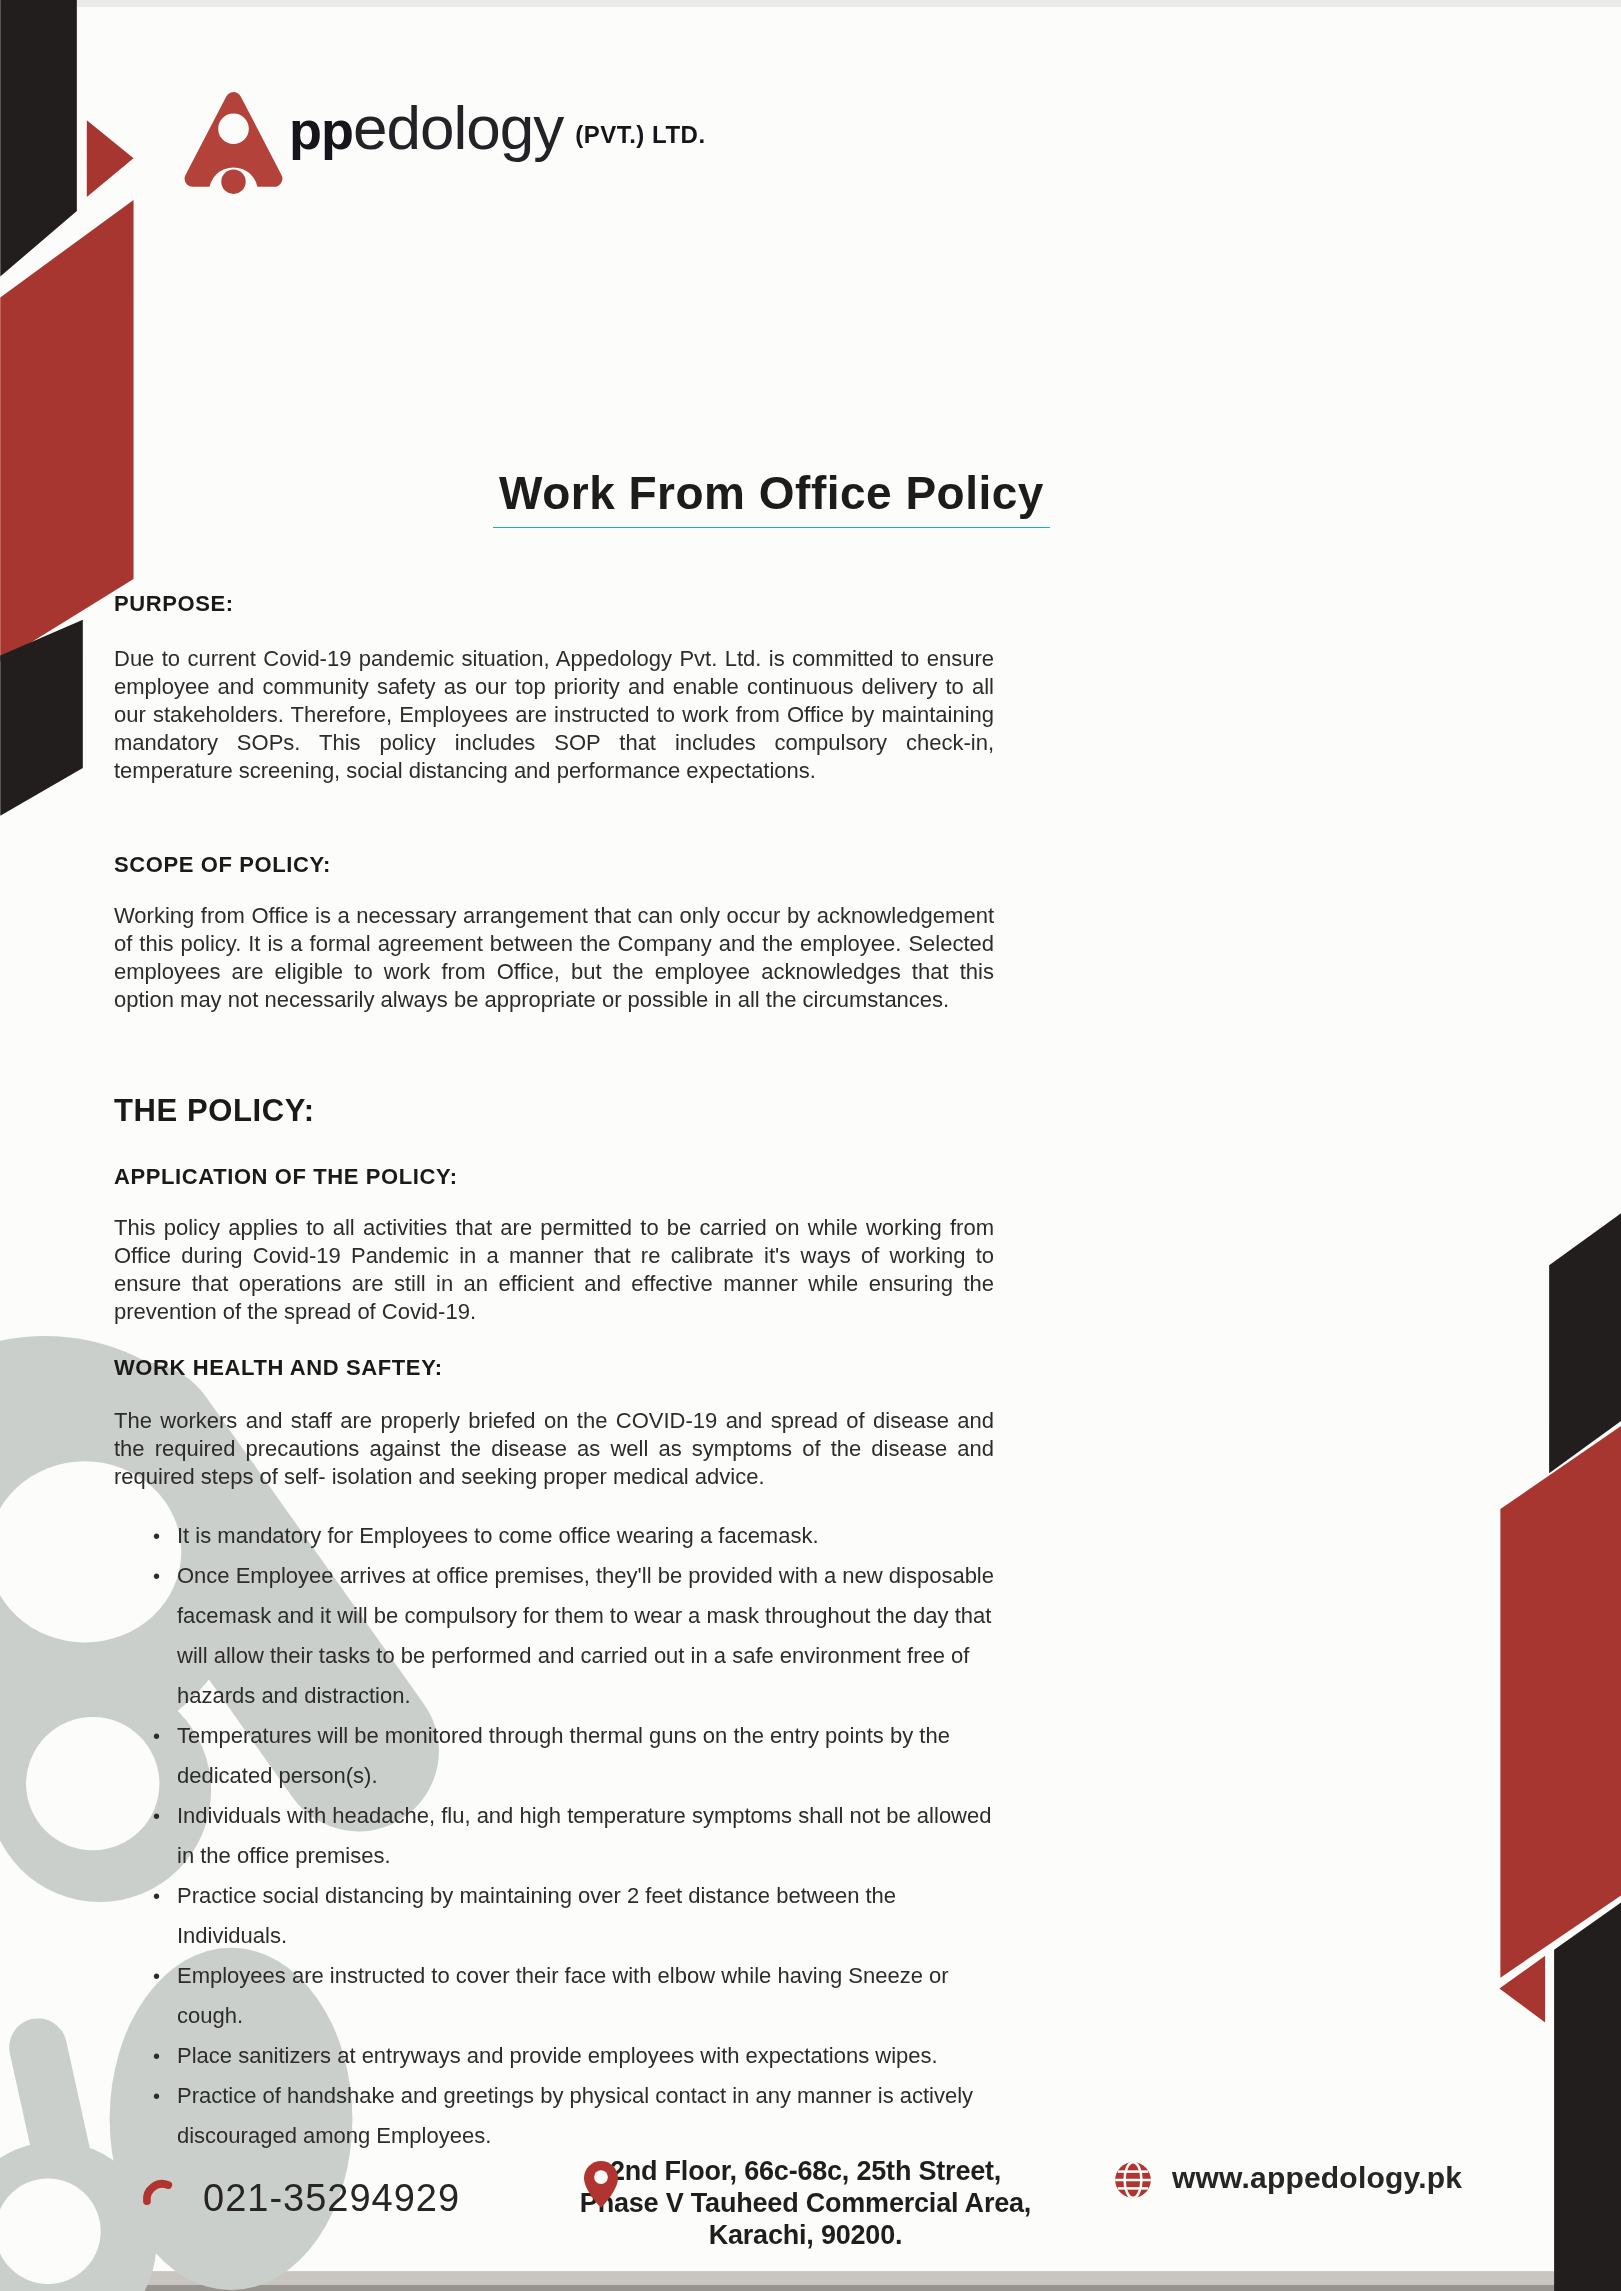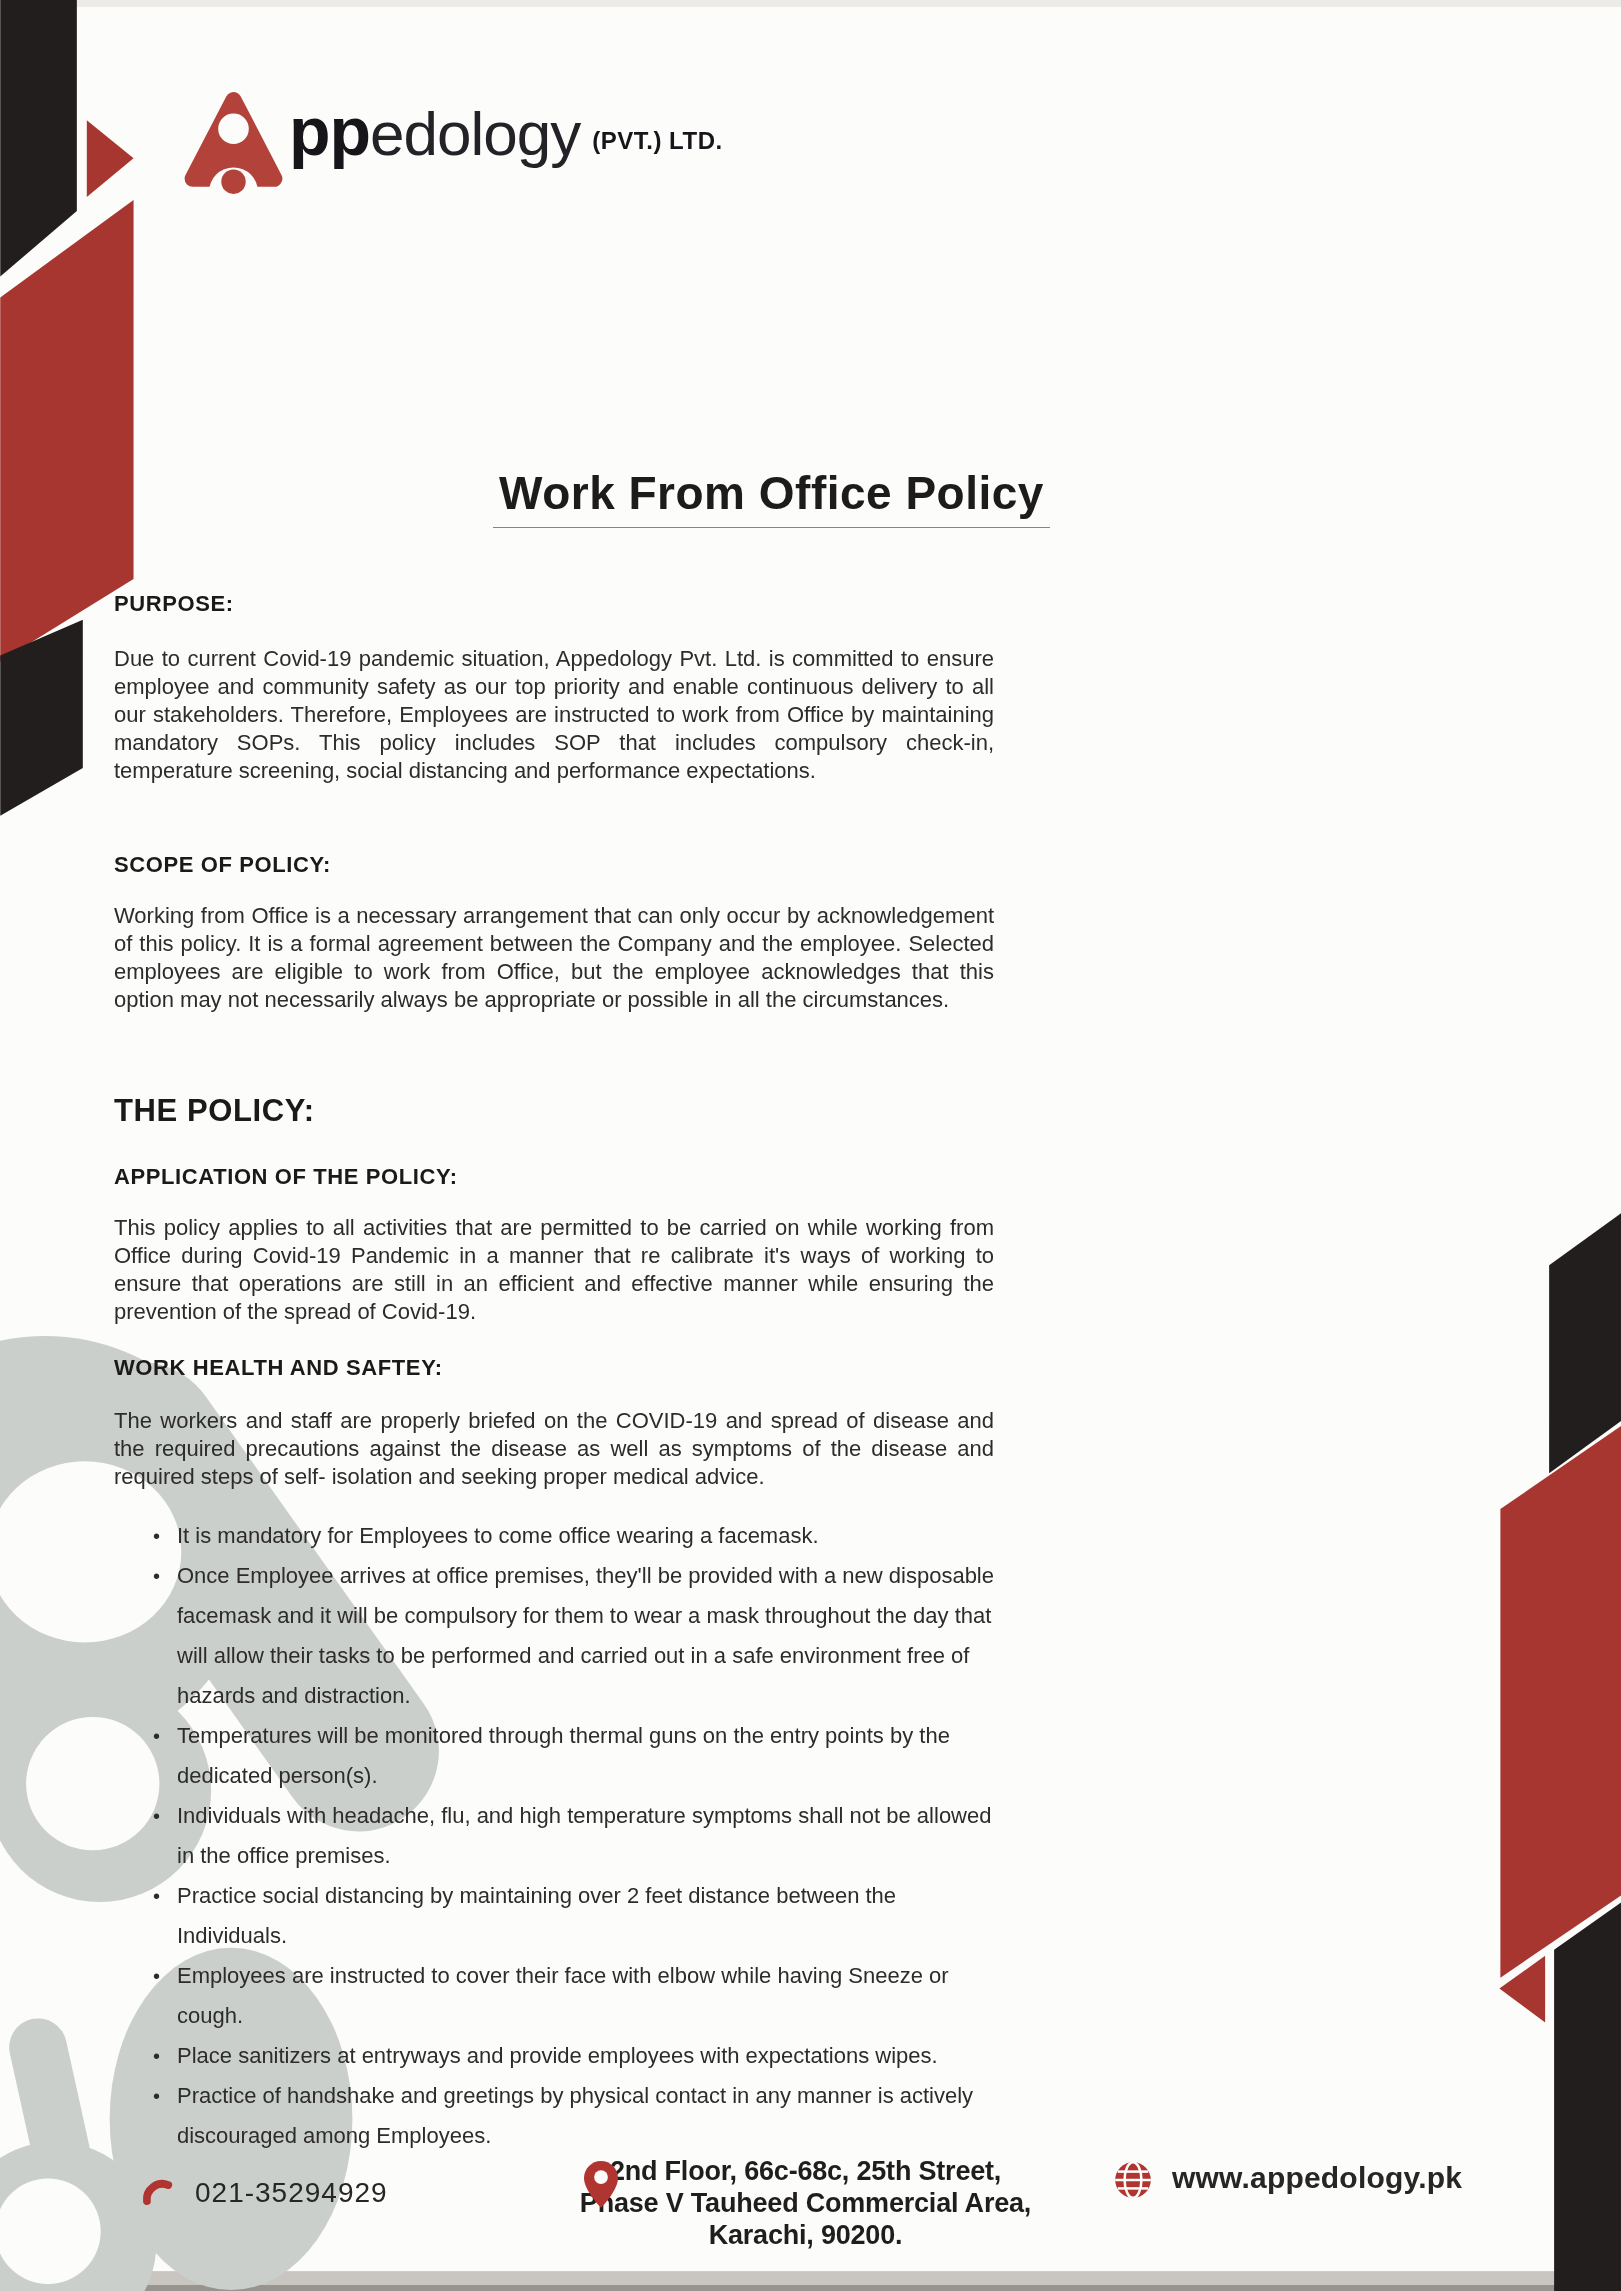--- a/index.html
+++ b/index.html
@@ -9,21 +9,21 @@
     font-family:"Liberation Sans", sans-serif;
     color:#2b2a29;
   }
   .bg-art{position:absolute;inset:0;width:1622px;height:2291px;z-index:0;}
   .content{position:absolute;inset:0;z-index:1;}
 
   
   .logo-row{position:absolute;left:182px;top:88px;height:109px;}
   .logo-mark{position:absolute;left:0;top:2px;width:103px;height:107px;}
   .wordmark{position:absolute;left:107px;top:4px;white-space:nowrap;letter-spacing:-1px;}
-  .wm-bold{font-size:68px;font-weight:bold;color:#17141a;}
+  .wm-bold{font-size:54px;font-weight:bold;color:#17141a;}
   .wm-light{font-size:62px;font-weight:normal;color:#242226;}
   .wm-suffix{font-size:24px;font-weight:bold;color:#17141a;letter-spacing:0.5px;margin-left:12px;position:relative;top:-6px;}
 
   
   .doc-title-wrap{position:absolute;left:249px;top:466px;width:1045px;text-align:center;}
   .doc-title{
     display:inline-block;font-size:46px;font-weight:bold;color:#1d1c1b;
     border-bottom:1px solid #14b8a6;padding:0 6px 7px 6px;letter-spacing:0.5px;
   }
 
@@ -49,21 +49,21 @@
     list-style:none;font-size:22px;line-height:40px;color:#2d2c2b;
   }
   ul.policy-bullets li{position:relative;padding-left:26px;}
   ul.policy-bullets li::before{
     content:"\2022";position:absolute;left:2px;top:0;font-size:20px;color:#2d2c2b;
   }
 
   
   .footer-item{position:absolute;display:flex;align-items:flex-start;}
   #footer-phone{left:139px;top:2175px;}
-  #footer-phone .txt{font-size:28px;color:#272625;margin-left:16px;margin-top:2px;letter-spacing:1px;}
+  #footer-phone .txt{font-size:38px;color:#272625;margin-left:24px;margin-top:2px;letter-spacing:1px;}
   #footer-address{left:542px;top:2155px;width:527px;display:block;text-align:center;}
   #footer-address .txt{font-size:27px;line-height:32px;color:#1f1e1d;font-weight:bold;letter-spacing:-0.2px;}
   .pin-wrap{position:absolute;left:42px;top:6px;}
   #footer-web{left:1112px;top:2159px;}
   #footer-web .txt{font-size:30px;color:#272625;margin-left:18px;margin-top:2px;font-weight:bold;letter-spacing:0.2px;}
 </style>
 </head>
 <body>
 
 <svg class="bg-art" viewBox="0 0 1630 2303" xmlns="http://www.w3.org/2000/svg">

